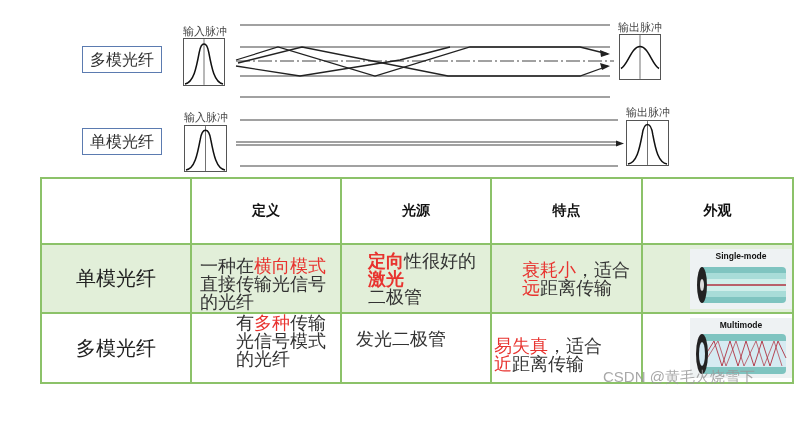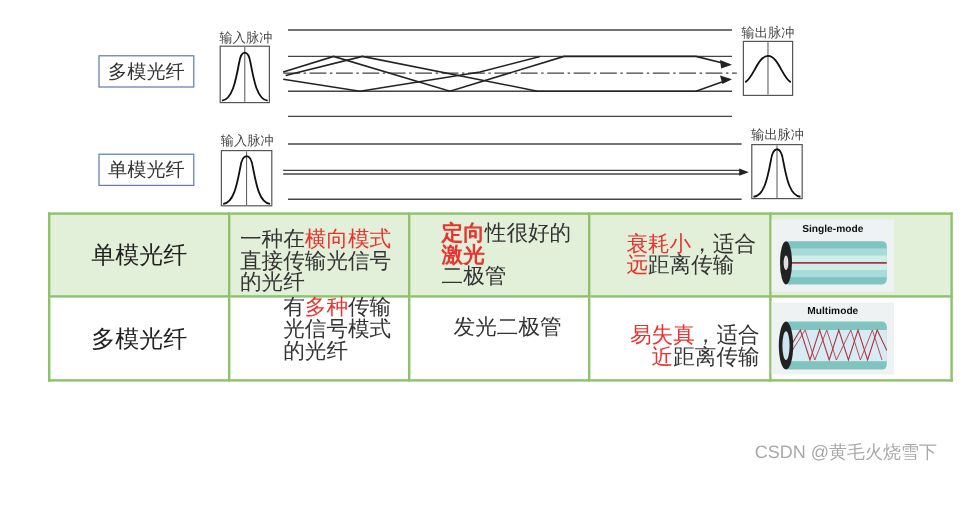--- a/index.html
+++ b/index.html
@@ -11,24 +11,24 @@
   svg.fiber { position: absolute; left: 0; top: 0; }
   table.cmp { position: absolute; left: 40px; top: 177px; border-collapse: collapse; table-layout: fixed; width: 752px; }
   table.cmp td, table.cmp th { border: 2px solid #8cc269; padding: 0; vertical-align: middle; }
   table.cmp th { height: 64px; font-size: 14px; font-weight: bold; color: #111; background: #fff; }
   table.cmp tr.r1 td { background: #e2efd9; height: 67px; }
   table.cmp tr.r2 td { background: #fff; height: 66px; }
   .rowhead { font-size: 20px; text-align: center; color: #222; }
   .cell-text { font-size: 18px; line-height: 18px; padding: 0 8px 0 8px; color: #333; }
   .red { color: #e8332f; }
   .bold { font-weight: bold; }
-  .img-holder { display: flex; justify-content: flex-start; align-items: center; }
+  .img-holder { display: flex; justify-content: flex-end; align-items: center; }
   .fiber-img { width: 102px; height: 60px; background: #eef2f3; position: relative; }
   .fiber-img .title { position: absolute; left: 0; right: 0; top: 2px; text-align: center; font-size: 8.5px; font-weight: bold; color: #111; font-family: "Liberation Sans", sans-serif; }
-  .watermark { position: absolute; left: 603px; top: 368px; font-size: 15px; color: #9a9a9a; white-space: nowrap; opacity: 0.85; font-family: "Liberation Sans", sans-serif; margin-left: 26px; }
+  .watermark { position: absolute; left: 603px; top: 368px; font-size: 15px; color: #9a9a9a; white-space: nowrap; opacity: 0.85; font-family: "Liberation Sans", sans-serif; }
 </style>
 </head>
 <body>
 
 <svg class="fiber" width="809" height="180">
 
   <g stroke="#444" stroke-width="1.2" fill="none">
     <line x1="240" y1="25" x2="610" y2="25"></line>
     <line x1="240" y1="47" x2="610" y2="47"></line>
     <line x1="240" y1="76" x2="610" y2="76"></line>
@@ -96,20 +96,27 @@
 
 <table class="cmp">
   <colgroup>
     <col style="width:150px">
       <col style="width:150px">
       <col style="width:150px">
       <col style="width:151px">
       <col style="width:151px">
   </colgroup>
   <tbody>
+      <tr>
+    <th></th>
+    <th>定义</th>
+    <th>光源</th>
+    <th>特点</th>
+    <th>外观</th>
+  </tr>
 
   <tr class="r1">
     <td class="rowhead">单模光纤</td>
     <td>
       <div class="cell-text" style="padding-top:10px;"><span>一种在</span><span class="red">横向模式</span><span>直接传输光信号的光纤</span></div>
     </td>
     <td>
       <div class="cell-text" style="padding-left:26px;"><span class="red bold">定向</span><span>性很好的</span><span class="red bold">激光</span><br><span>二极管</span></div>
     </td>
     <td>
@@ -131,24 +138,24 @@
       </div>
     </td>
   </tr>
 
   <tr class="r2">
     <td class="rowhead">多模光纤</td>
     <td>
       <div class="cell-text" style="padding-bottom:14px;margin-left:36px;"><span>有</span><span class="red">多种</span><span>传输光信号模式的光纤</span></div>
     </td>
     <td>
-      <div class="cell-text" style="padding-left:36px; padding-bottom:18px;"><span>发光二极管</span></div>
+      <div class="cell-text" style="padding-left:14px; padding-bottom:18px;"><span>发光二极管</span></div>
     </td>
     <td>
-      <div class="cell-text" style="padding-left:2px; padding-top:14px;text-align:right;"><span class="red">易失真</span><span>，适合</span><br><span class="red">近</span><span>距离传输</span></div>
+      <div class="cell-text" style="padding-left:2px; padding-top:14px;"><span class="red">易失真</span><span>，适合</span><br><span class="red">近</span><span>距离传输</span></div>
     </td>
     <td>
       <div class="img-holder">
         <div class="fiber-img">
           <div class="title">Multimode</div>
           <svg width="102" height="60" style="position:absolute;left:0;top:0;">
             <rect x="10" y="16" width="86" height="40" rx="4" fill="#7fc4c0"></rect>
             <rect x="10" y="23" width="86" height="26" fill="#d6ebf2"></rect>
             <polyline points="16,36 24,23 32,48 40,23 48,48 56,23 64,48 72,23 80,48 88,23 96,40" fill="none" stroke="#b0303f" stroke-width="0.9"></polyline>
             <polyline points="16,42 28,23 36,48 46,23 54,48 66,23 74,48 84,23 92,48" fill="none" stroke="#b0303f" stroke-width="0.7"></polyline>

